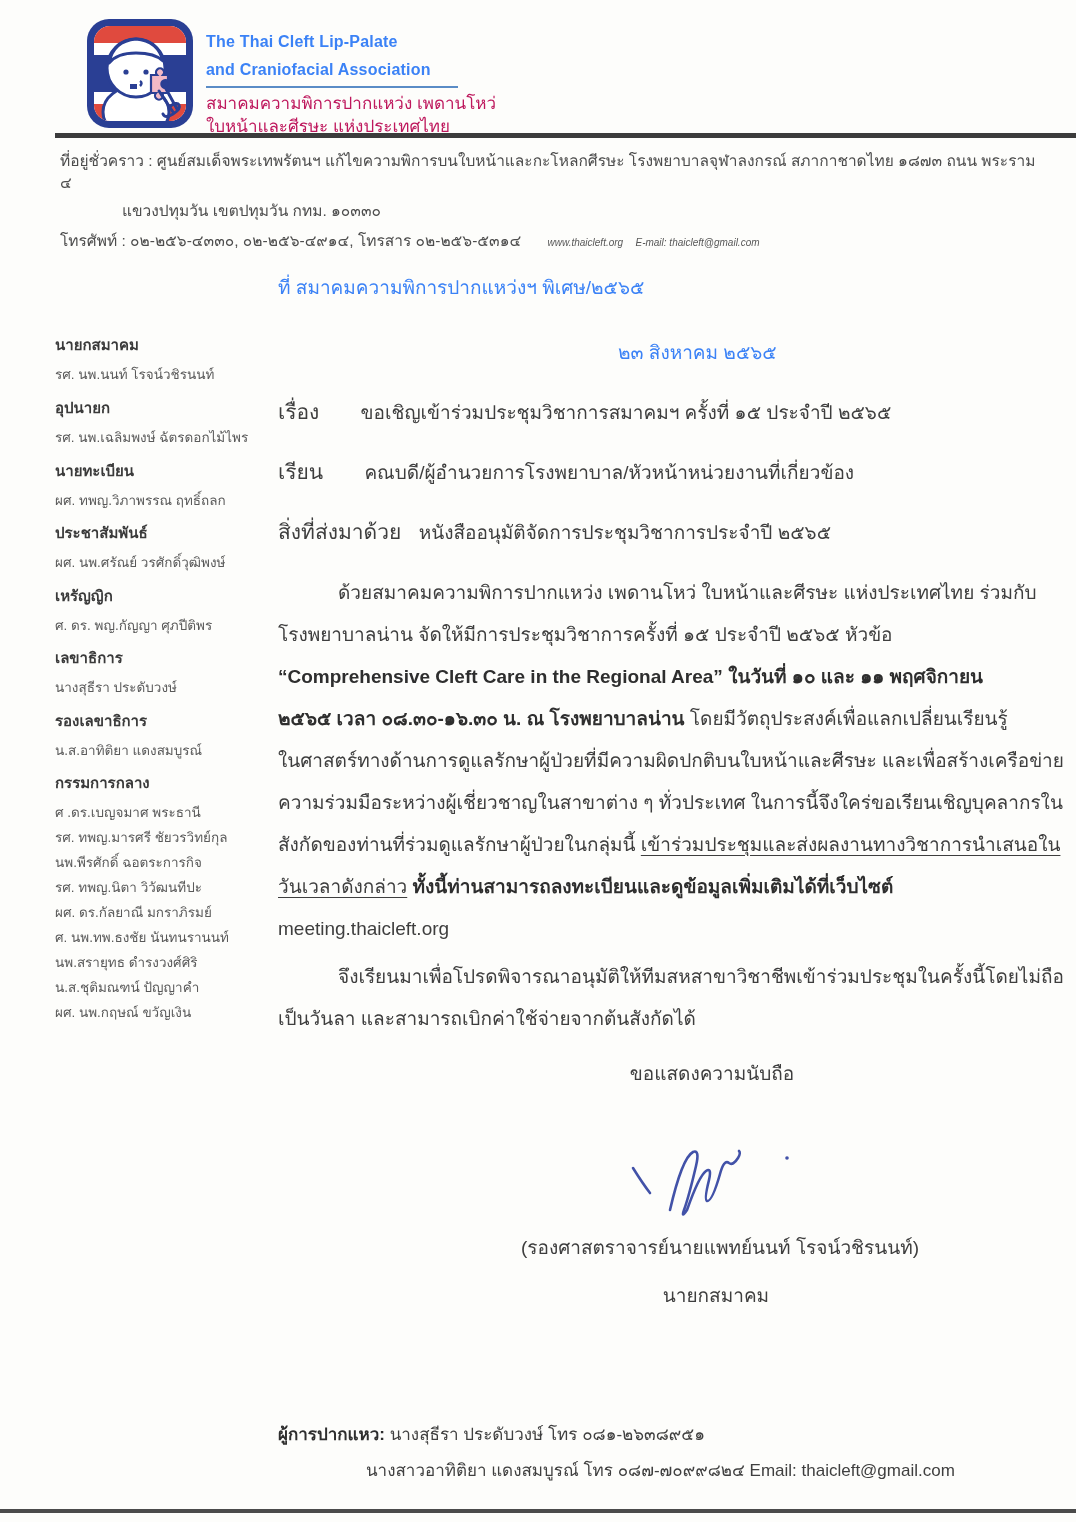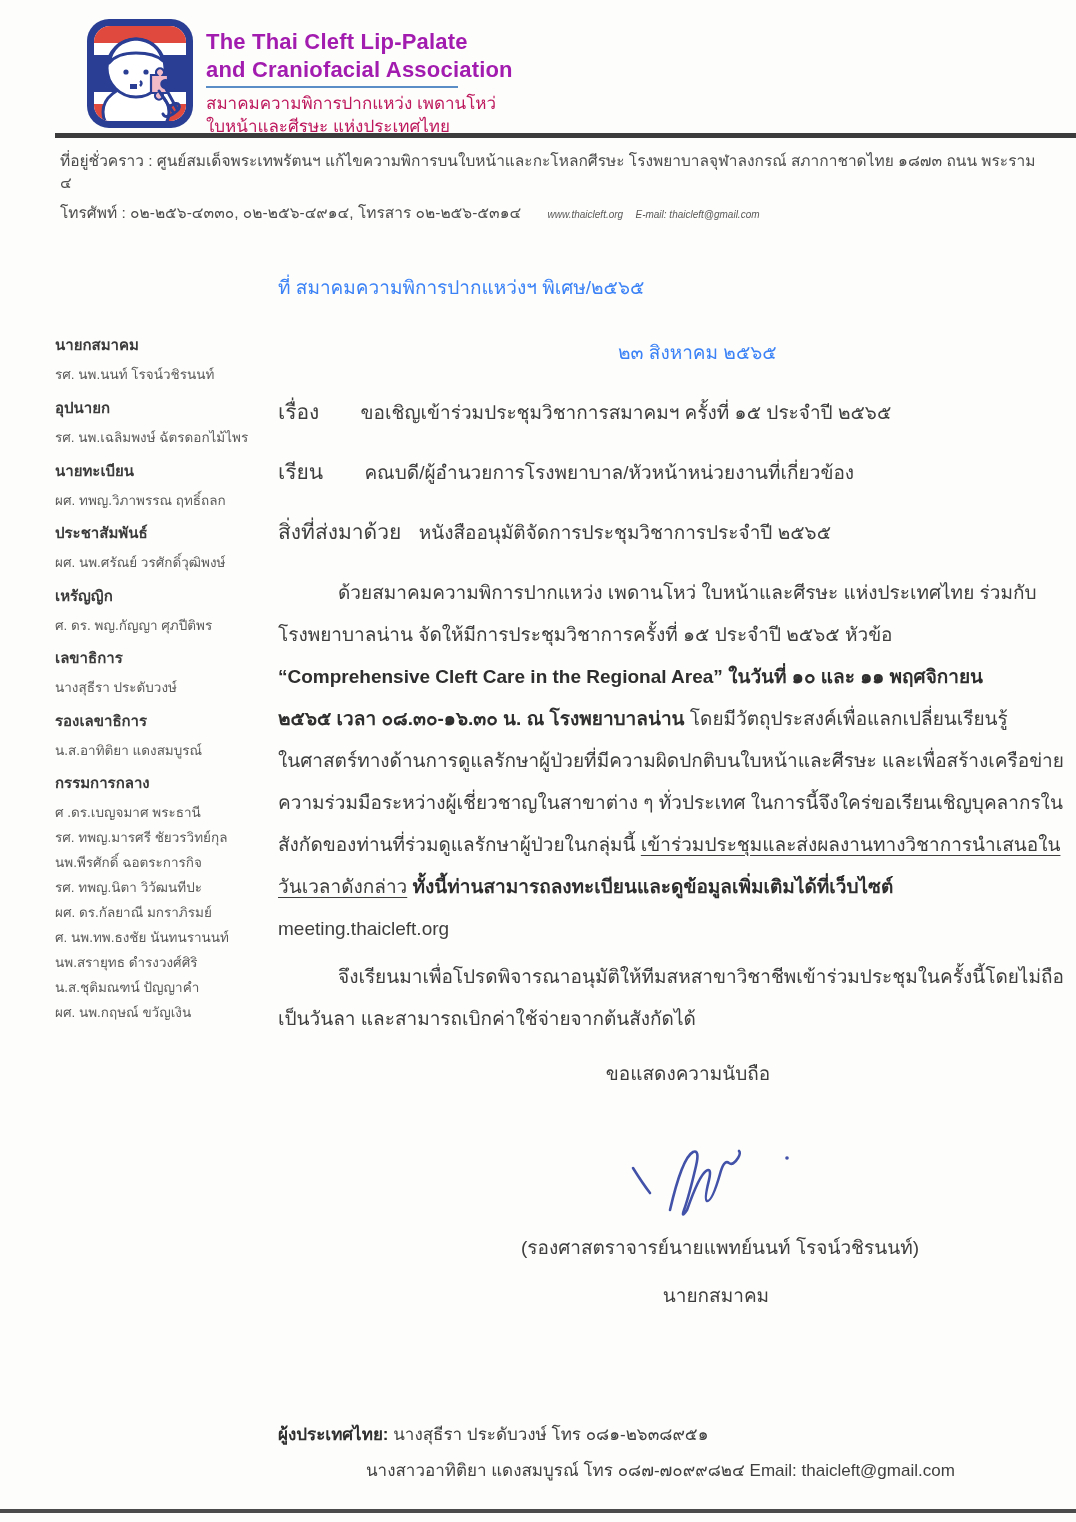--- a/index.html
+++ b/index.html
@@ -5,21 +5,21 @@
   * { margin:0; padding:0; box-sizing:border-box; }
   html,body { background:#e8e8e6; }
   body { font-family:"Liberation Sans", sans-serif; }
   .page {
     position:relative; width:1076px; height:1522px; margin:0 auto;
     background:#fdfdfb; overflow:hidden; color:#3e3e3e;
   }
   .abs { position:absolute; }
 
   
-  .org-en { font-size:22px; font-weight:700; color:#a21caf; line-height:28px; letter-spacing:.2px; }
+  .org-en { font-size:16px; font-weight:700; color:#3b82f6; line-height:28px; letter-spacing:.2px; }
   .lh-divider { height:2px; background:#5a8cc6; }
   .org-th { font-size:17px; color:#be185d; line-height:23px; }
   .top-rule { background:#3c3c3c; }
   .addr { font-size:15.5px; color:#4d4d4d; line-height:22px; }
   .addr .lat { font-style:italic; color:#585858; font-size:10px; }
 
   
   .side-group { width:225px; }
   .side-title { font-size:15px; font-weight:700; color:#3a3a3a; margin-bottom:5px; }
   .side-name { font-size:13.5px; color:#5a5a5a; line-height:25px; }
@@ -80,20 +80,21 @@
     <div>ใบหน้าและศีรษะ แห่งประเทศไทย</div>
   </div>
 
   <div class="abs top-rule" style="left:55px; top:133px; width:1021px; height:5px;"></div>
 
   <div class="abs addr" style="left:60px; top:150px; width:990px;">
     <div>
       <span>ที่อยู่ชั่วคราว :</span>
       <span>ศูนย์สมเด็จพระเทพรัตนฯ แก้ไขความพิการบนใบหน้าและกะโหลกศีรษะ โรงพยาบาลจุฬาลงกรณ์ สภากาชาดไทย ๑๘๗๓ ถนน พระราม ๔</span>
     </div>
+    <div style="padding-left:62px; margin-top:6px;">แขวงปทุมวัน เขตปทุมวัน กทม. ๑๐๓๓๐</div>
     <div style="margin-top:8px;">
       <span>โทรศัพท์ : ๐๒-๒๕๖-๔๓๓๐, ๐๒-๒๕๖-๔๙๑๔, โทรสาร ๐๒-๒๕๖-๕๓๑๔</span>
       <span class="lat" style="margin-left:22px;">www.thaicleft.org</span>
       <span class="lat" style="margin-left:8px;">E-mail: thaicleft@gmail.com</span>
     </div>
   </div>
 
   <div class="abs ref" style="left:278px; top:272px;">ที่ สมาคมความพิการปากแหว่งฯ พิเศษ/๒๕๖๕</div>
   <div class="abs ref" style="left:618px; top:337px;">๒๓ สิงหาคม ๒๕๖๕</div>
 
@@ -161,35 +162,35 @@
     <div class="body-line"><span>สังกัดของท่านที่ร่วมดูแลรักษาผู้ป่วยในกลุ่มนี้ </span><span class="u">เข้าร่วมประชุมและส่งผลงานทางวิชาการนำเสนอใน</span></div>
     <div class="body-line"><span class="u">วันเวลาดังกล่าว</span><span class="b"> ทั้งนี้ท่านสามารถลงทะเบียนและดูข้อมูลเพิ่มเติมได้ที่เว็บไซต์</span></div>
     <div class="body-line">meeting.thaicleft.org</div>
   </div>
 
   <div class="abs" style="left:278px; top:956px; width:760px;">
     <div class="body-line" style="padding-left:60px;">จึงเรียนมาเพื่อโปรดพิจารณาอนุมัติให้ทีมสหสาขาวิชาชีพเข้าร่วมประชุมในครั้งนี้โดยไม่ถือ</div>
     <div class="body-line">เป็นวันลา และสามารถเบิกค่าใช้จ่ายจากต้นสังกัดได้</div>
   </div>
 
-  <div class="abs center fs19" style="left:528px; top:1058px; width:320px;">ขอแสดงความนับถือ</div>
+  <div class="abs center fs19" style="left:552px; top:1058px; width:320px;">ขอแสดงความนับถือ</div>
 
   <div class="abs" style="left:615px; top:1128px; width:210px; height:108px;">
     <svg width="210" height="108" viewBox="0 0 210 108">
       <path d="M18,40 q10,16 17,25
                M55,82 q12,-52 23,-58 q7,-3 3,14 q-7,30 -12,44 q-3,9 3,0 q12,-34 19,-39 q6,-4 3,9 q-5,20 -2,21 q5,1 13,-27 q4,-15 9,-11 q4,3 9,-5 q3,-5 1,-7" fill="none" stroke="#4252a8" stroke-width="2.6" stroke-linecap="round"></path>
       <circle cx="172" cy="30" r="1.8" fill="#4252a8"></circle>
     </svg>
   </div>
 
   <div class="abs center fs19" style="left:450px; top:1232px; width:540px;">(รองศาสตราจารย์นายแพทย์นนท์ โรจน์วชิรนนท์)</div>
   <div class="abs center fs19" style="left:556px; top:1280px; width:320px;">นายกสมาคม</div>
 
   <div class="abs footer-line" style="left:278px; top:1420px;">
-    <span class="b">ผู้งประเทศไทย:</span>
+    <span class="b">ผู้การปากแหว:</span>
     <span> นางสุธีรา ประดับวงษ์ โทร ๐๘๑-๒๖๓๘๙๕๑</span>
   </div>
   <div class="abs footer-line" style="left:366px; top:1456px;">
     <span>นางสาวอาทิติยา แดงสมบูรณ์ โทร ๐๘๗-๗๐๙๙๘๒๔ </span>
     <span>Email: thaicleft@gmail.com</span>
   </div>
 
   <div class="abs bottom-rule" style="left:0; top:1509px; width:1076px; height:4px;"></div>
 
 </div>

